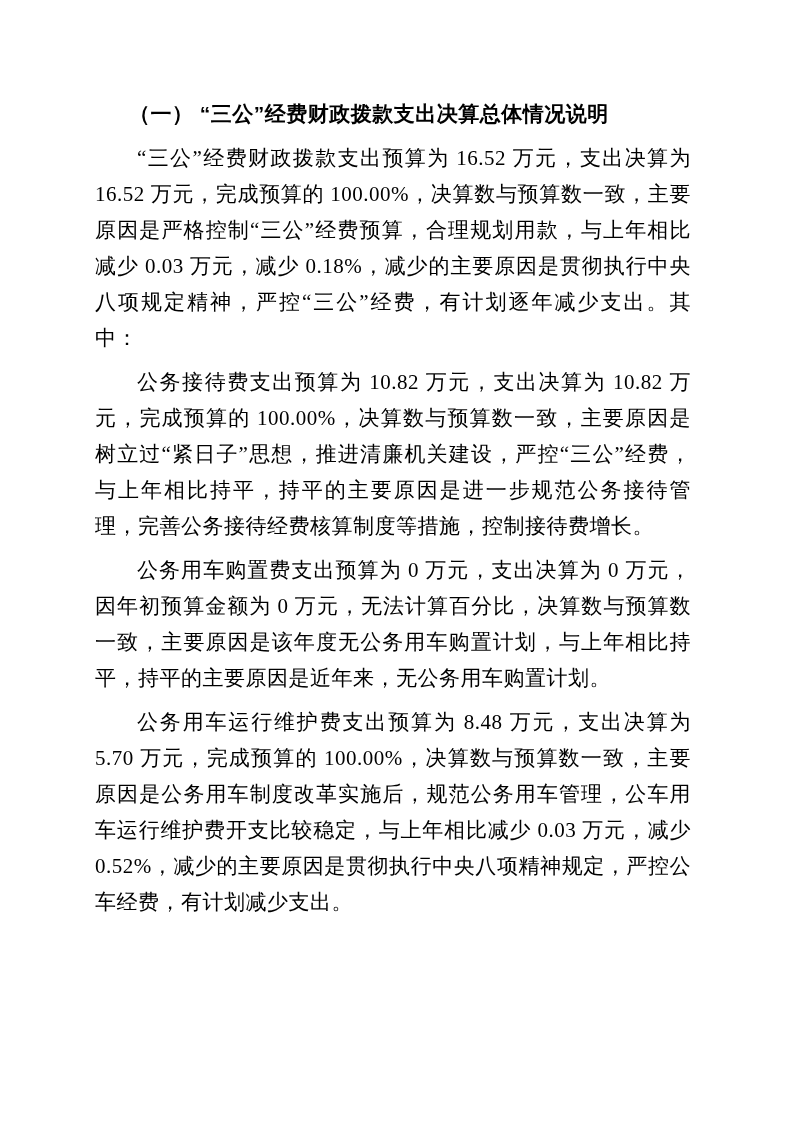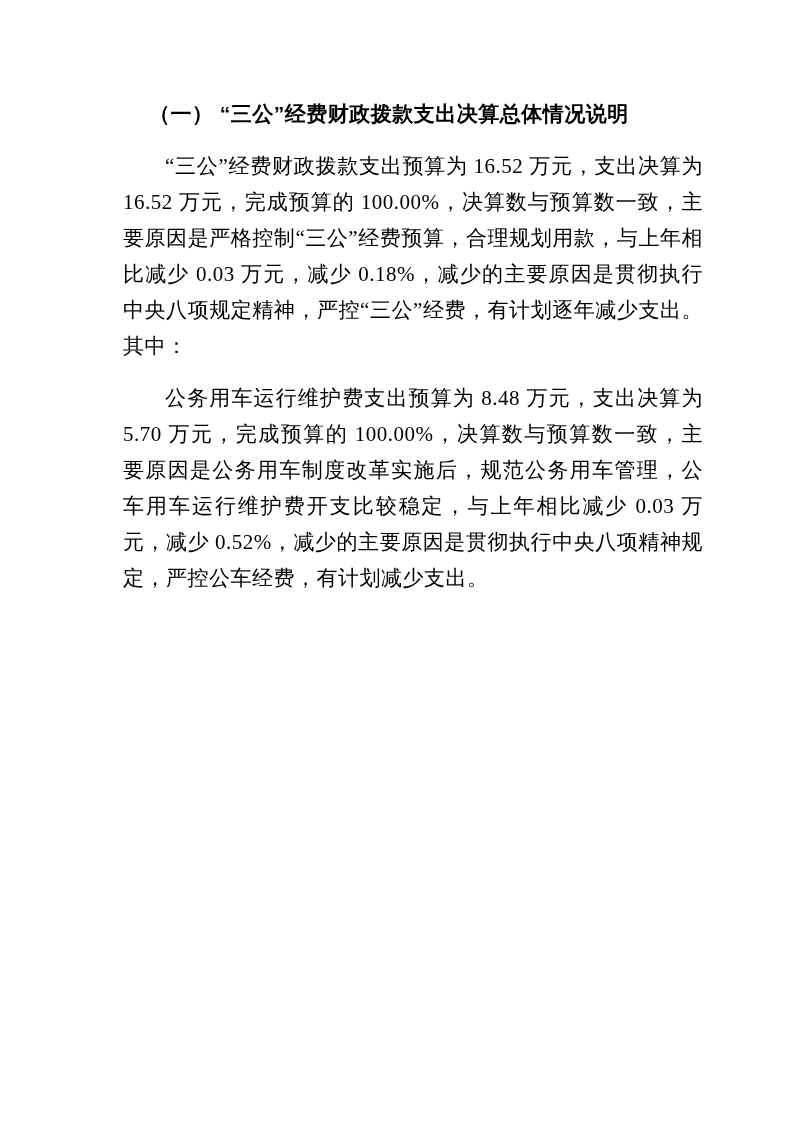--- a/index.html
+++ b/index.html
@@ -9,27 +9,27 @@
   }
   .page {
     position: relative;
     width: 793px;
     height: 1122px;
     background: #ffffff;
     overflow: hidden;
   }
   .content {
     position: absolute;
-    left: 107px;
+    left: 87px;
     top: 96px;
     width: 612px;
     color: #000000;
   }
   .para {
-    margin: 16px;
+    margin: 8px;
     font-family: "Liberation Serif", "DejaVu Serif", serif;
     font-size: 21px;
     line-height: 36px;
     text-align: justify;
     text-indent: 2em;
     color: #000000;
     letter-spacing: 0.5px;
   }
   .heading {
     margin: 0;
@@ -43,15 +43,17 @@
     letter-spacing: 0.5px;
   }
 </style>
 </head>
 <body>
 
 <div class="page">
   <div class="content">
     <h3 class="heading">（一） “三公”经费财政拨款支出决算总体情况说明</h3>
     <p class="para">“三公”经费财政拨款支出预算为 16.52 万元，支出决算为 16.52 万元，完成预算的 100.00%，决算数与预算数一致，主要原因是严格控制“三公”经费预算，合理规划用款，与上年相比减少 0.03 万元，减少 0.18%，减少的主要原因是贯彻执行中央八项规定精神，严控“三公”经费，有计划逐年减少支出。其中：</p>
+    <p class="para">公务接待费支出预算为 10.82 万元，支出决算为 10.82 万元，完成预算的 100.00%，决算数与预算数一致，主要原因是树立过“紧日子”思想，推进清廉机关建设，严控“三公”经费，与上年相比持平，持平的主要原因是进一步规范公务接待管理，完善公务接待经费核算制度等措施，控制接待费增长。</p>
+    <p class="para">公务用车购置费支出预算为 0 万元，支出决算为 0 万元，因年初预算金额为 0 万元，无法计算百分比，决算数与预算数一致，主要原因是该年度无公务用车购置计划，与上年相比持平，持平的主要原因是近年来，无公务用车购置计划。</p>
     <p class="para">公务用车运行维护费支出预算为 8.48 万元，支出决算为 5.70 万元，完成预算的 100.00%，决算数与预算数一致，主要原因是公务用车制度改革实施后，规范公务用车管理，公车用车运行维护费开支比较稳定，与上年相比减少 0.03 万元，减少 0.52%，减少的主要原因是贯彻执行中央八项精神规定，严控公车经费，有计划减少支出。</p>
   </div>
 </div>
 
 </body></html>

